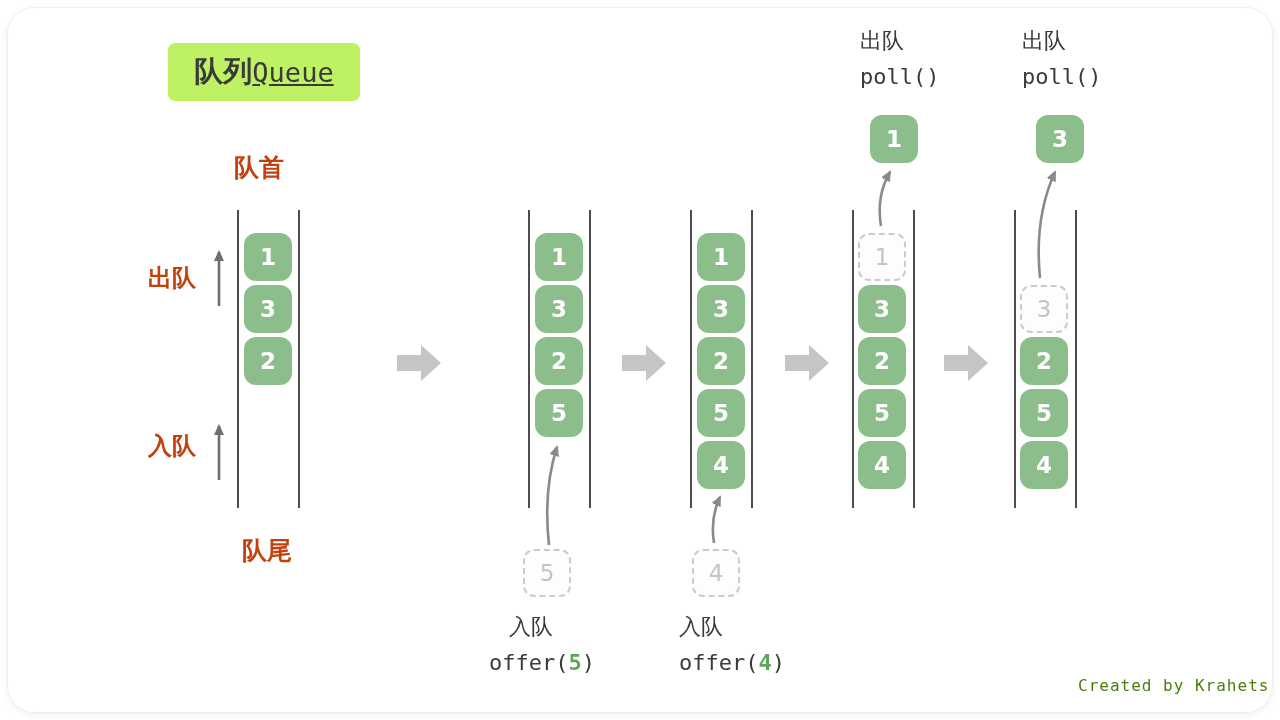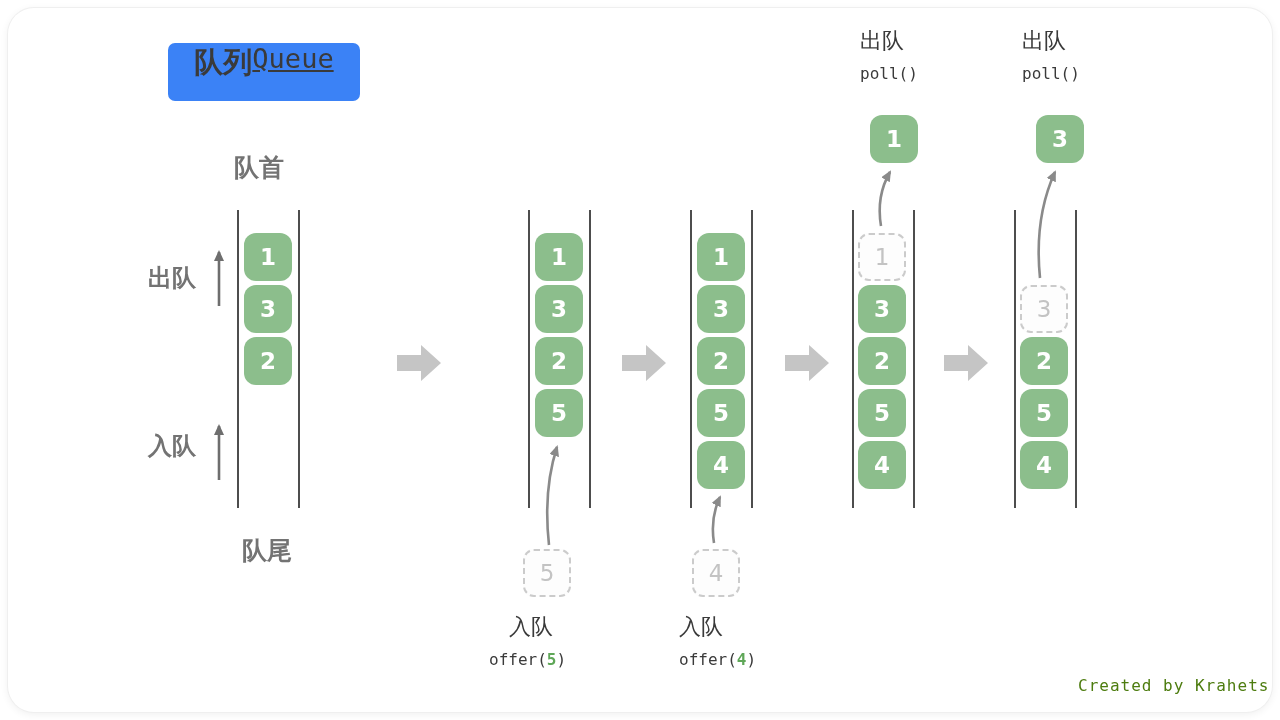--- a/index.html
+++ b/index.html
@@ -2,37 +2,37 @@
 <html><head>
 <meta charset="utf-8">
 <style>
   html,body{margin:0;padding:0;background:#ffffff;}
   #canvas{position:relative;width:1280px;height:720px;overflow:hidden;
           font-family:"DejaVu Sans","Liberation Sans",sans-serif;}
   .card{position:absolute;left:8px;top:8px;right:8px;bottom:8px;background:#ffffff;
         border-radius:26px;box-shadow:0 0 0 1px #efefef, 0 2px 8px rgba(0,0,0,0.07);}
   .abs{position:absolute;}
   
-  .badge{left:168px;top:43px;width:192px;height:58px;background:#3b82f6;border-radius:7px;
-         display:flex;justify-content:center;}
+  .badge{left:168px;top:43px;width:192px;height:58px;background:#bef264;border-radius:7px;
+         display:flex;align-items:center;justify-content:center;}
   .badge .zh{font-size:29px;font-weight:bold;color:#3a3a3a;}
   .badge .en{font-size:27px;color:#3a3a3a;font-family:"DejaVu Sans Mono","Liberation Mono",monospace;text-decoration:underline;}
   
-  .cjk{font-weight:bold;color:#737373;font-size:25px;line-height:1;white-space:nowrap;}
+  .cjk{font-weight:bold;color:#c2410c;font-size:25px;line-height:1;white-space:nowrap;}
   .cjk.small{font-size:24px;}
   
   .vline{width:1.6px;top:210px;height:298px;background:#4d4d4d;}
   
   .cell{width:48px;height:48px;border-radius:12px;background:#8cbe8c;color:#ffffff;
         font-size:23px;font-weight:bold;display:flex;align-items:center;justify-content:center;}
   .ghost{width:44px;height:44px;border-radius:11px;background:#fdfdfd;border:2px dashed #cbcbcb;
          color:#c3c3c3;font-size:23px;font-weight:normal;display:flex;align-items:center;justify-content:center;}
   
   .op-zh{font-size:22px;color:#3a3a3a;line-height:1;white-space:nowrap;}
-  .code{font-family:"DejaVu Sans Mono","Liberation Mono",monospace;font-size:16px;color:#3a3a3a;
+  .code{font-family:"DejaVu Sans Mono","Liberation Mono",monospace;font-size:22px;color:#3a3a3a;
         line-height:1;white-space:nowrap;}
   .code .arg{color:#5fa758;font-weight:bold;}
   .credit{font-family:"DejaVu Sans Mono","Liberation Mono",monospace;font-size:16px;color:#4d7c0f;
           letter-spacing:1px;white-space:nowrap;}
   svg.overlay{position:absolute;left:0;top:0;width:1280px;height:720px;pointer-events:none;}
 </style>
 </head>
 <body>
 
 <div id="canvas">

